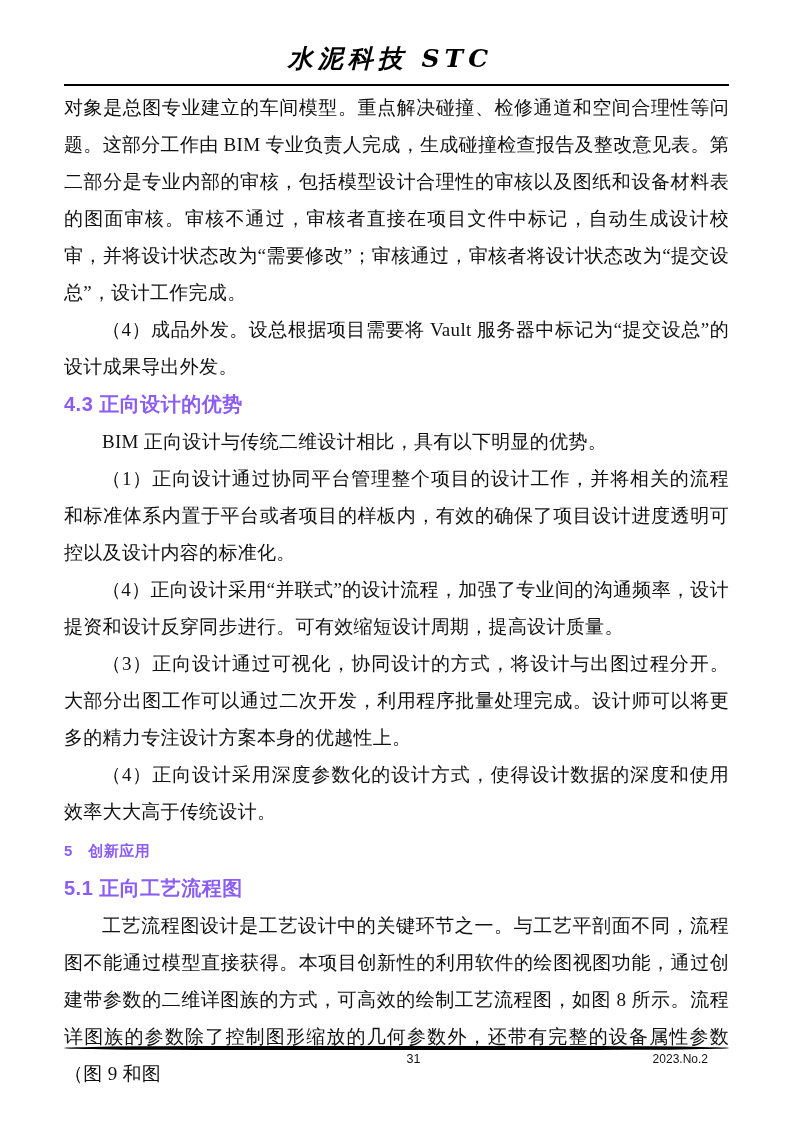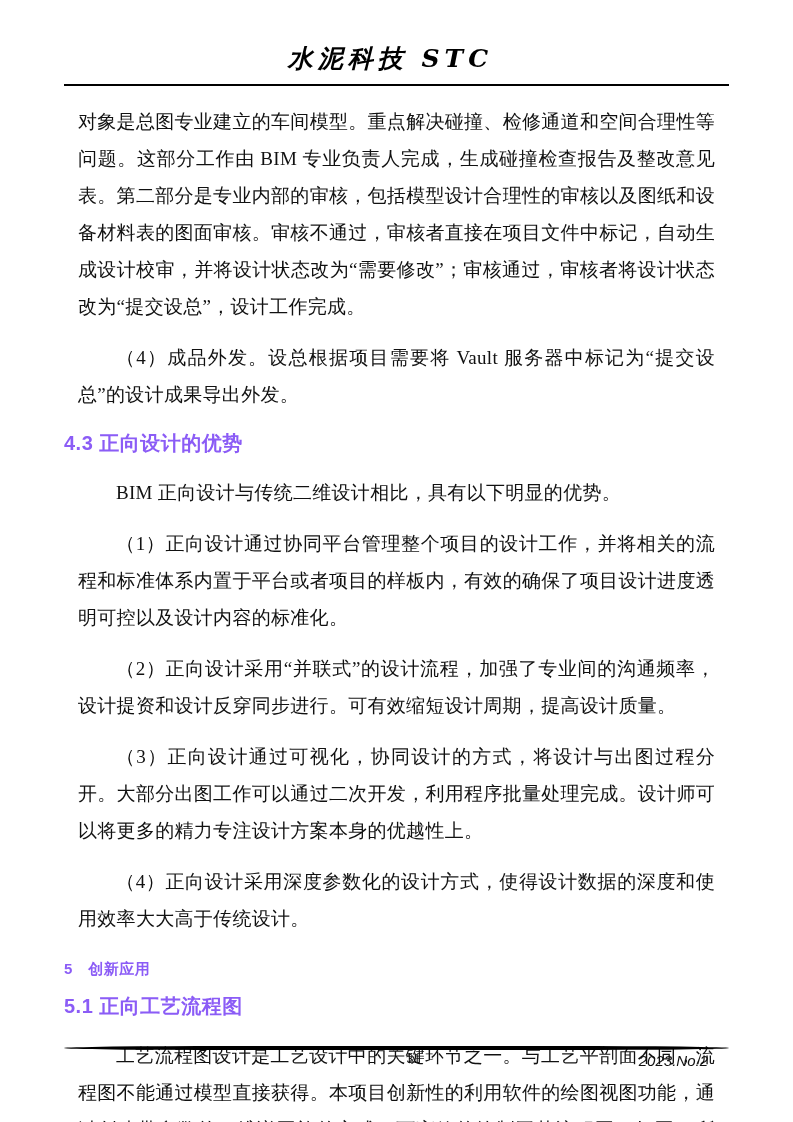--- a/index.html
+++ b/index.html
@@ -46,21 +46,21 @@
     position: absolute;
     top: 89px;
     left: 64px;
     width: 665px;
     font-size: 19px;
     line-height: 37px;
     text-align: justify;
     letter-spacing: 0.3px;
   }
   .para {
-    margin: 14px;
+    margin: 0;
     text-indent: 2em;
   }
   .para.flush {
     text-indent: 0;
   }
   .h-sec {
     margin: 3px 0 2px 0;
     font-family: "Liberation Sans", "DejaVu Sans", sans-serif;
     font-weight: bold;
     font-size: 20px;
@@ -92,41 +92,40 @@
     font-family: "Liberation Sans", "DejaVu Sans", sans-serif;
     font-size: 12.5px;
     color: #111111;
     padding-left: 17px;
   }
   .footer-issue {
     position: absolute;
     top: 1052px;
     right: 85px;
     font-family: "Liberation Sans", "DejaVu Sans", sans-serif;
-    font-size: 15px;
+    font-size: 12px;
     color: #111111;
-    font-style: italic;
   }
 </style>
 </head>
 <body>
 
 <div class="page">
 
   <div class="journal-title">水泥科技 STC</div>
 
   <div class="header-rule"></div>
 
   <div class="content">
     <p class="para flush">对象是总图专业建立的车间模型。重点解决碰撞、检修通道和空间合理性等问题。这部分工作由 BIM 专业负责人完成，生成碰撞检查报告及整改意见表。第二部分是专业内部的审核，包括模型设计合理性的审核以及图纸和设备材料表的图面审核。审核不通过，审核者直接在项目文件中标记，自动生成设计校审，并将设计状态改为“需要修改”；审核通过，审核者将设计状态改为“提交设总”，设计工作完成。</p>
     <p class="para">（4）成品外发。设总根据项目需要将 Vault 服务器中标记为“提交设总”的设计成果导出外发。</p>
     <h3 class="h-sec">4.3 正向设计的优势</h3>
     <p class="para">BIM 正向设计与传统二维设计相比，具有以下明显的优势。</p>
     <p class="para">（1）正向设计通过协同平台管理整个项目的设计工作，并将相关的流程和标准体系内置于平台或者项目的样板内，有效的确保了项目设计进度透明可控以及设计内容的标准化。</p>
-    <p class="para">（2）正向设计采用“并联式”的设计流程，加强了专业间的沟通频率，设计提资和设计反穿同步进行。可有效缩短设计周期，提高设计质量。</p>
+    <p class="para">（4）正向设计采用“并联式”的设计流程，加强了专业间的沟通频率，设计提资和设计反穿同步进行。可有效缩短设计周期，提高设计质量。</p>
     <p class="para">（3）正向设计通过可视化，协同设计的方式，将设计与出图过程分开。大部分出图工作可以通过二次开发，利用程序批量处理完成。设计师可以将更多的精力专注设计方案本身的优越性上。</p>
     <p class="para">（4）正向设计采用深度参数化的设计方式，使得设计数据的深度和使用效率大大高于传统设计。</p>
     <h2 class="h-sec h-chap">5　创新应用</h2>
     <h3 class="h-sec">5.1 正向工艺流程图</h3>
     <p class="para">工艺流程图设计是工艺设计中的关键环节之一。与工艺平剖面不同，流程图不能通过模型直接获得。本项目创新性的利用软件的绘图视图功能，通过创建带参数的二维详图族的方式，可高效的绘制工艺流程图，如图 8 所示。流程详图族的参数除了控制图形缩放的几何参数外，还带有完整的设备属性参数（图 9 和图</p>
   </div>
 
   <div class="footer-rule"></div>
 
   <div class="footer-page">31</div>

